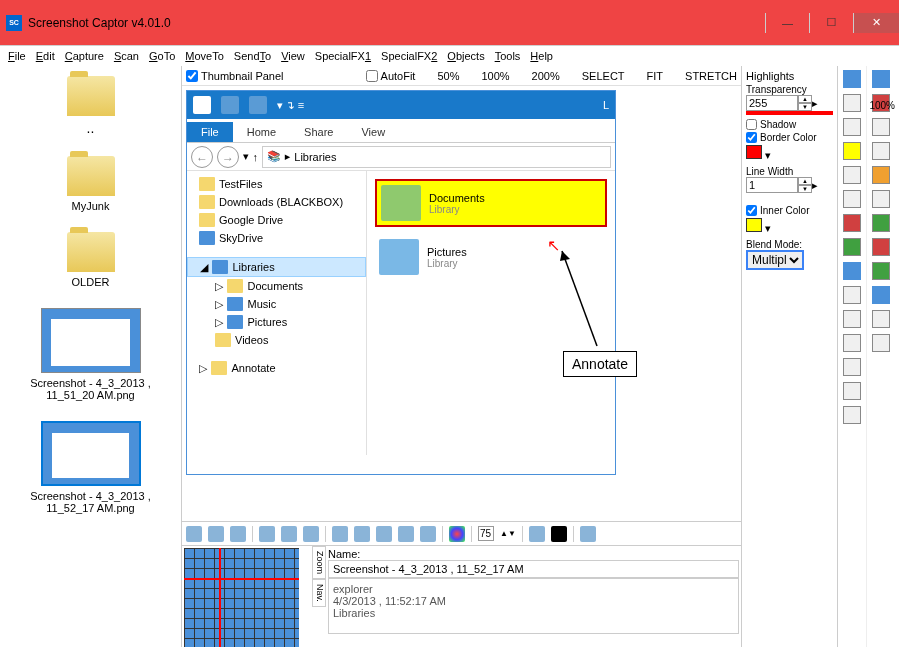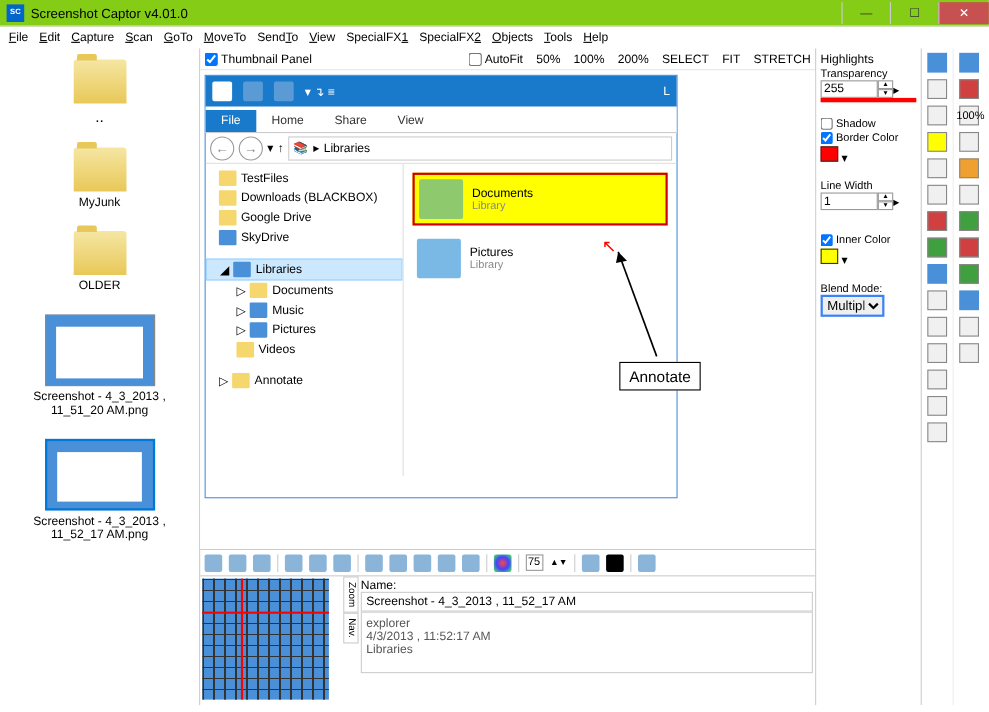--- a/index.html
+++ b/index.html
@@ -1,18 +1,18 @@
 <!DOCTYPE html>
 <html><head>
 <meta charset="utf-8">
 <style>
 * { box-sizing: border-box; margin: 0; padding: 0; }
 body { font-family: "Segoe UI", Tahoma, sans-serif; font-size: 11px; background: #fff; width: 899px; height: 647px; overflow: hidden; }
 
-.titlebar { height: 24px; background: #84cc16; border-bottom: 1px solid #d0d0d0; display: flex; align-items: center; padding-left: 6px; }
+.titlebar { height: 46px; background: #ef4444; border-bottom: 1px solid #d0d0d0; display: flex; align-items: center; padding-left: 6px; }
 .titlebar .app-icon { width: 16px; height: 16px; background: #0066cc; margin-right: 6px; display: inline-flex; align-items: center; justify-content: center; color: #fff; font-size: 7px; font-weight: bold; }
 .titlebar .title { flex: 1; color: #000; font-size: 12px; }
 .titlebar .win-controls { display: flex; }
 .titlebar .win-btn { width: 44px; height: 20px; display: flex; align-items: center; justify-content: center; font-size: 11px; border-left: 1px solid #ccc; }
 .titlebar .win-btn.close { background: #c75050; color: #fff; width: 46px; height: 20px; }
 .titlebar .win-btn.min, .titlebar .win-btn.max { color: #333; }
 
 .menubar { height: 20px; display: flex; align-items: center; padding: 0 4px; gap: 2px; }
 .menubar .menu-item { padding: 2px 4px; cursor: default; }
 .menubar .menu-item u { text-decoration: underline; }
@@ -23,21 +23,21 @@
 .thumb-item { text-align: center; padding: 8px 4px 12px; font-size: 11px; }
 .thumb-item .folder-ico { width: 48px; height: 40px; margin: 0 auto 4px; background: linear-gradient(#f5e6a3, #e8c858); border-radius: 3px 3px 0 0; position: relative; }
 .thumb-item .folder-ico::before { content: ''; position: absolute; top: -5px; left: 3px; width: 18px; height: 6px; background: #e8c858; border-radius: 2px 2px 0 0; }
 .thumb-item .dots { font-size: 14px; }
 .thumb-item .screenshot-th { width: 100px; height: 65px; background: #4a90d9; margin: 0 auto 4px; border: 1px solid #888; }
 .thumb-item .screenshot-th.sel { border: 2px solid #0078d7; }
 .thumb-item .screenshot-th .inner { width: 80%; height: 75%; background: #fff; margin: 10% auto 0; }
 
 .center-area { flex: 1; display: flex; flex-direction: column; }
 
-.toolbar1 { height: 20px; display: flex; align-items: center; padding: 0 4px; border-bottom: 1px solid #e0e0e0; font-size: 11px; gap: 12px; }
+.toolbar1 { height: 20px; display: flex; align-items: center; padding: 0 4px; border-bottom: 1px solid #e0e0e0; font-size: 11px; gap: 22px; }
 .toolbar1 .chk { display: flex; align-items: center; gap: 3px; }
 .toolbar1 .chk input { width: 12px; height: 12px; }
 
 .canvas-area { flex: 1; background: #fff; padding: 4px; position: relative; overflow: hidden; }
 .explorer-win { width: 430px; height: 385px; border: 1px solid #4a90d9; background: #fff; position: relative; }
 .explorer-topbar { height: 28px; background: #1979ca; display: flex; align-items: center; padding: 0 6px; gap: 10px; }
 .explorer-topbar .ico-btn { width: 18px; height: 18px; background: #fff; border-radius: 2px; }
 .explorer-ribbon { height: 24px; background: #fff; display: flex; align-items: flex-end; border-bottom: 1px solid #ccc; }
 .explorer-ribbon .rtab { padding: 4px 14px; font-size: 11px; color: #333; }
 .explorer-ribbon .rtab.active { background: #1979ca; color: #fff; }
@@ -76,21 +76,21 @@
 .zoom-labels span { writing-mode: vertical-rl; font-size: 9px; padding: 4px 0; border: 1px solid #ccc; }
 .info-box { flex: 1; padding: 2px; }
 .info-row { display: flex; gap: 8px; }
 .info-field { flex: 1; }
 .info-field label { font-size: 11px; display: block; }
 .info-field input { width: 100%; border: 1px solid #ccc; padding: 2px 4px; font-size: 11px; }
 .info-text { border: 1px solid #ccc; height: 56px; padding: 4px; font-size: 11px; margin-top: 0; color: #555; }
 
 .right-panel { width: 96px; border-left: 1px solid #ccc; padding: 4px; font-size: 11px; }
 .right-panel .section-title { font-size: 11px; margin-bottom: 2px; }
-.right-panel .field-row { margin-bottom: 14px; }
+.right-panel .field-row { margin-bottom: 4px; }
 .right-panel .field-row label { display: block; font-size: 10px; }
 .right-panel .field-row .inp-row { display: flex; align-items: center; }
 .right-panel .field-row input[type="text"] { width: 52px; border: 1px solid #999; padding: 1px 2px; font-size: 11px; }
 .right-panel .spinner { display: flex; flex-direction: column; width: 14px; }
 .right-panel .spinner span { height: 8px; border: 1px solid #999; font-size: 6px; line-height: 6px; text-align: center; }
 .right-panel .redbar { height: 4px; background: #f00; }
 .right-panel .shape-row { display: flex; gap: 4px; margin: 4px 0; }
 .right-panel .shape-btn { width: 20px; height: 20px; border: 1px solid #999; display: flex; align-items: center; justify-content: center; }
 .right-panel .shape-btn.sel { border: 2px solid #0078d7; }
 .right-panel .chk-row { display: flex; align-items: center; gap: 3px; margin: 2px 0; font-size: 10px; }

